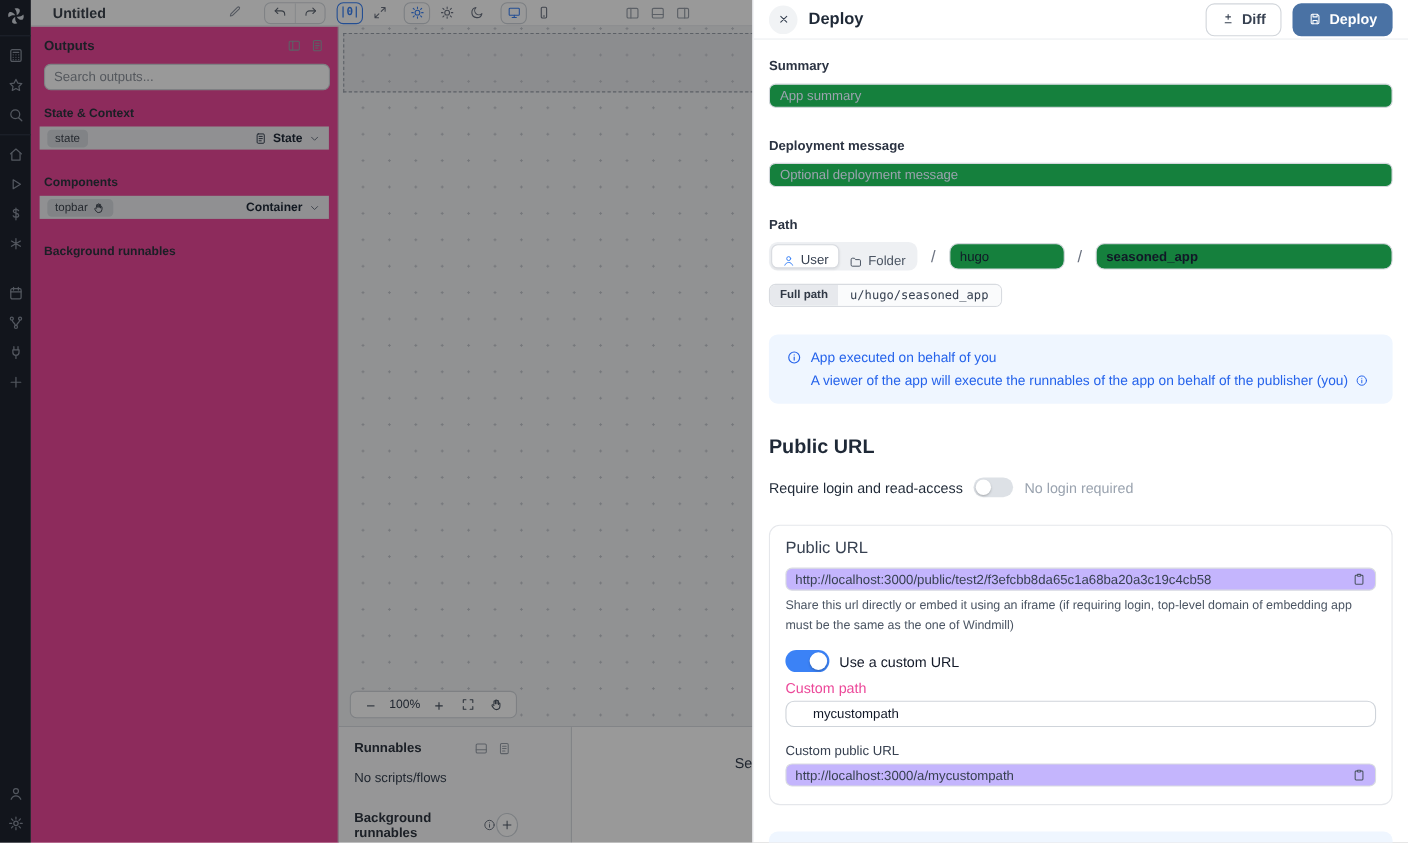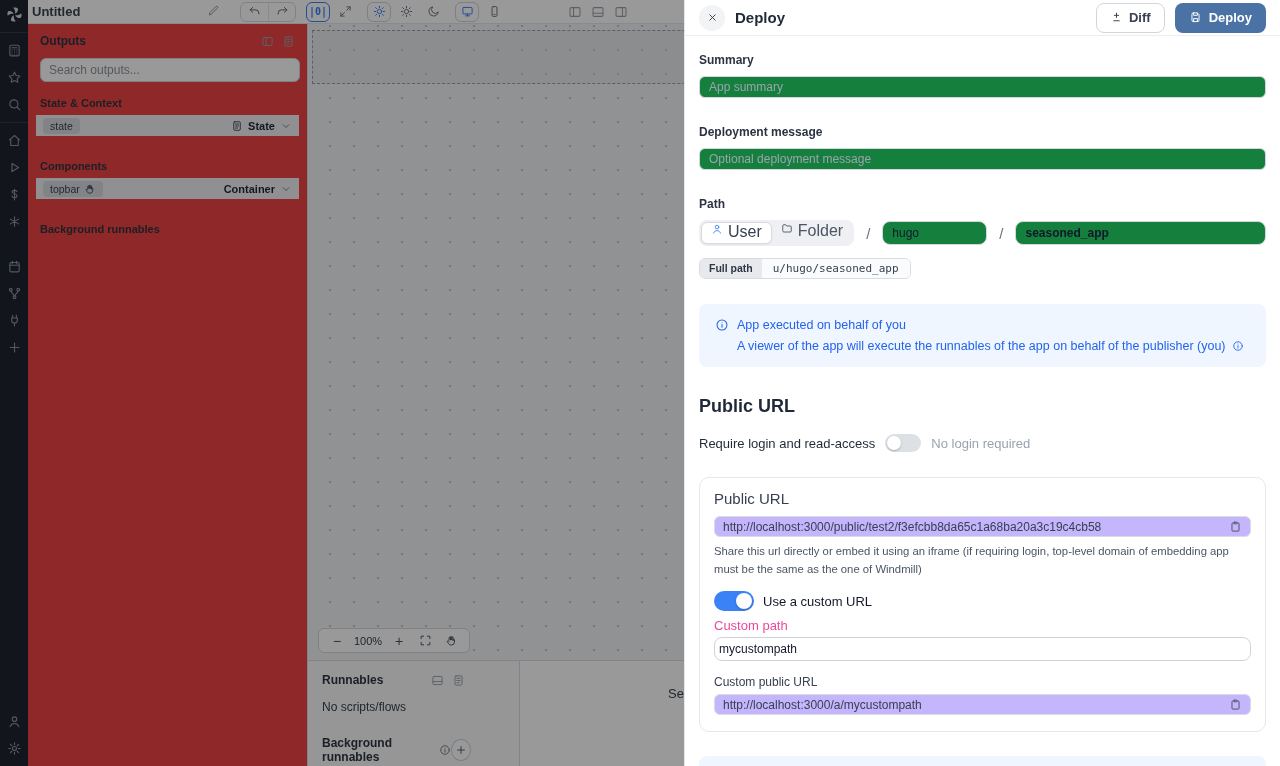--- a/index.html
+++ b/index.html
@@ -13,35 +13,35 @@
   .sidebar{position:absolute;left:0;top:0;width:28px;height:766px;background:#1e2430;display:flex;flex-direction:column;align-items:center;z-index:10}
   .sb-logo{margin:6px 0 5px;color:#d3d8df;width:17px;height:17px}
   .sb-div{width:28px;height:1px;background:#323a49;margin:4px 0}
   .sb-btn{width:28px;height:27px;display:flex;align-items:center;justify-content:center;color:#8b929f;cursor:pointer}
   .sb-btn .ic{width:15px;height:15px}
   .sb-spacer{flex:1}
   .sb-gap{height:18px}
 
   
   .topbar{position:absolute;left:28px;top:0;right:0;height:24px;background:#fff;border-bottom:1px solid #e3e6ea;display:flex;align-items:center;z-index:5}
-  .tb-title{width:204px;display:flex;justify-content:space-between;padding:0 12px 0 4px}
+  .tb-title{width:204px;display:flex;justify-content:space-between;padding:0 12px 0 20px}
   .tb-title-text{font-size:13px;font-weight:600;color:#3c434d}
   .tb-group{display:flex;align-items:center;border:1px solid #d5d9de;border-radius:6px;height:20px;overflow:hidden;margin-left:8px;background:#fff}
   .tb-cell{width:27px;height:20px;display:flex;align-items:center;justify-content:center;color:#5f6773;cursor:pointer}
   .tb-cell + .tb-cell{border-left:1px solid #e3e6ea}
   .tb-loose{display:flex;align-items:center;gap:3px;margin-left:10px}
   .tb-sq{width:24px;height:20px;border-radius:6px;display:flex;align-items:center;justify-content:center;color:#6b7280;cursor:pointer;font-size:11px}
   .tb-sq.active-blue{border:1px solid #3b82f6;color:#3b82f6;font-weight:700}
   .tb-sq.active-frame{border:1px solid #cfd4da;color:#3b82f6}
   .tb-right{position:absolute;left:540px;display:flex;align-items:center;gap:9px;color:#9aa1ab}
   .tb-right .ic{cursor:pointer}
   .pipe0{font-family:"DejaVu Sans Mono",monospace;font-size:10px;letter-spacing:0}
 
   
-  .left-panel{position:absolute;left:28px;top:24px;width:280px;bottom:0;background:#ef4444;border-right:1px solid #d9dde2;z-index:4;padding:10px 8px;overflow:hidden}
+  .left-panel{position:absolute;left:28px;top:24px;width:280px;bottom:0;background:#ec4899;border-right:1px solid #d9dde2;z-index:4;padding:10px 8px;overflow:hidden}
   .lp-head{display:flex;align-items:center;justify-content:space-between;padding:0 4px}
   .lp-title{font-size:12px;font-weight:700;color:#2e3540}
   .lp-head-icons{display:flex;gap:8px;color:#9aa1ab}
   .lp-search{margin:10px 4px 0;height:24px;width:260px;border:1px solid #d2d6db;border-radius:6px;background:#fff;padding:0 8px;font-size:12px;color:#374151;font-family:"Liberation Sans",sans-serif}
   .lp-search::placeholder{color:#8d939c}
   .lp-section{font-size:11px;font-weight:700;color:#2e3540;margin:15px 4px 6px}
   .lp-row{height:21px;margin-top:4px;background:#f0f1f4;display:flex;align-items:center;padding:0 7px;cursor:pointer}
   .lp-badge{background:#d8dbe0;border-radius:4px;padding:2px 7px;font-size:10.5px;color:#3f4650;display:inline-flex;align-items:center;gap:4px}
   .lp-row-right{margin-left:auto;display:flex;align-items:center;gap:5px;color:#374151}
   .lp-type{font-size:11px;font-weight:700;color:#1f2937}
@@ -80,21 +80,21 @@
   .btn-deploy{height:30px;display:flex;align-items:center;gap:7px;border:none;border-radius:8px;padding:0 14px;font-size:13px;font-weight:600;color:#fff;cursor:pointer}
   .dw-body{flex:1;padding:17px 14px 8px;overflow:hidden}
 
   .f-label{font-size:12px;font-weight:700;color:#2b3342;margin-bottom:9px}
   .f-input{width:100%;height:22px;border:1px solid #d4d8dd;border-radius:6px;padding:0 9px;font-size:12px;color:#111827;font-family:"Liberation Sans",sans-serif;background:#15803d}
   .f-input::placeholder{color:#9ca3af}
   .sec{margin-bottom:27px}
 
   .path-row{display:flex;align-items:center;gap:12px}
   .seg-group{display:flex;background:#eef0f3;border-radius:8px;padding:2px;height:26px}
-  .seg{display:flex;align-items:flex-start;gap:5px;padding:0 9px;font-size:16px;color:#4b5563;border-radius:6px;cursor:pointer}
+  .seg{display:flex;align-items:flex-end;gap:5px;padding:0 9px;font-size:12px;color:#4b5563;border-radius:6px;cursor:pointer}
   .seg.selected{background:#fff;border:1px solid #d7dadf;box-shadow:0 1px 2px rgba(0,0,0,.06);color:#374151;font-weight:500}
   .seg .person{color:#3b82f6}
   .slash{font-size:15px;color:#6b7280}
   .inp-owner{width:105px}
   .inp-name{flex:1}
   .fullpath{display:inline-flex;margin-top:12px;border:1px solid #d8dbe0;border-radius:6px;overflow:hidden;align-items:stretch}
   .fp-label{background:#e7e9ed;padding:3px 9px;font-size:10.5px;font-weight:700;color:#303845}
   .fp-value{background:#fafbfc;padding:3px 11px;font-size:11px;color:#374151;font-family:"DejaVu Sans Mono",monospace}
 
   .info-box{background:#eff6ff;border-radius:8px;padding:14px 16px;color:#2563eb}
@@ -115,21 +115,21 @@
 
   .card{border:1px solid #e5e7eb;border-radius:10px;padding:12px 14px 16px;margin-bottom:24px}
   .card-title{font-size:15px;color:#374151;margin-bottom:9px}
   .ro-input{display:flex;align-items:center;height:21px;background:#c4b5fd;border:1px solid #d9dce1;border-radius:6px;padding:0 8px;gap:8px}
   .ro-text{flex:1;font-size:12px;color:#374151;white-space:nowrap;overflow:hidden;text-overflow:ellipsis}
   .ro-copy{color:#4b5563;cursor:pointer}
   .hint{margin-top:6px;font-size:11.3px;line-height:1.55;color:#4b5563}
   .cust-row{display:flex;align-items:center;gap:9px;margin-top:13px}
   .cust-label{font-size:13px;color:#111827}
   .mini-label{font-size:13px;color:#ec4899;margin-top:7px}
-  .cust-input{width:100%;height:24px;border:1px solid #cfd4da;border-radius:8px;padding:0 4px;font-size:12px;color:#111827;margin-top:4px;font-family:"Liberation Sans",sans-serif}
+  .cust-input{width:100%;height:24px;border:1px solid #cfd4da;border-radius:8px;padding:0 24px;font-size:12px;color:#111827;margin-top:4px;font-family:"Liberation Sans",sans-serif}
   .mini-label2{font-size:12px;color:#374151;margin-top:14px;margin-bottom:5px}
 </style>
 </head>
 <body>
 
 <nav class="sidebar">
   <span class="ic sb-logo">
       <svg viewBox="0 0 24 24" fill="none" stroke="currentColor" stroke-width="1.8" stroke-linecap="round" stroke-linejoin="round">
         <path fill="currentColor" stroke="none" d="M12.9 11.1c.4-3.5-.3-6.3-2.7-8.5 2-1 5-.8 6.6 1 .9 2.8-1.1 5.9-3.9 7.5zM12.9 12.9c3.5.4 6.3-.3 8.5-2.7 1 2 .8 5-1 6.6-2.8.9-5.9-1.1-7.5-3.9zM11.1 12.9c-.4 3.5.3 6.3 2.7 8.5-2 1-5 .8-6.6-1-.9-2.8 1.1-5.9 3.9-7.5zM11.1 11.1c-3.5-.4-6.3.3-8.5 2.7-1-2-.8-5 1-6.6 2.8-.9 5.9 1.1 7.5 3.9z"></path>
       </svg>

